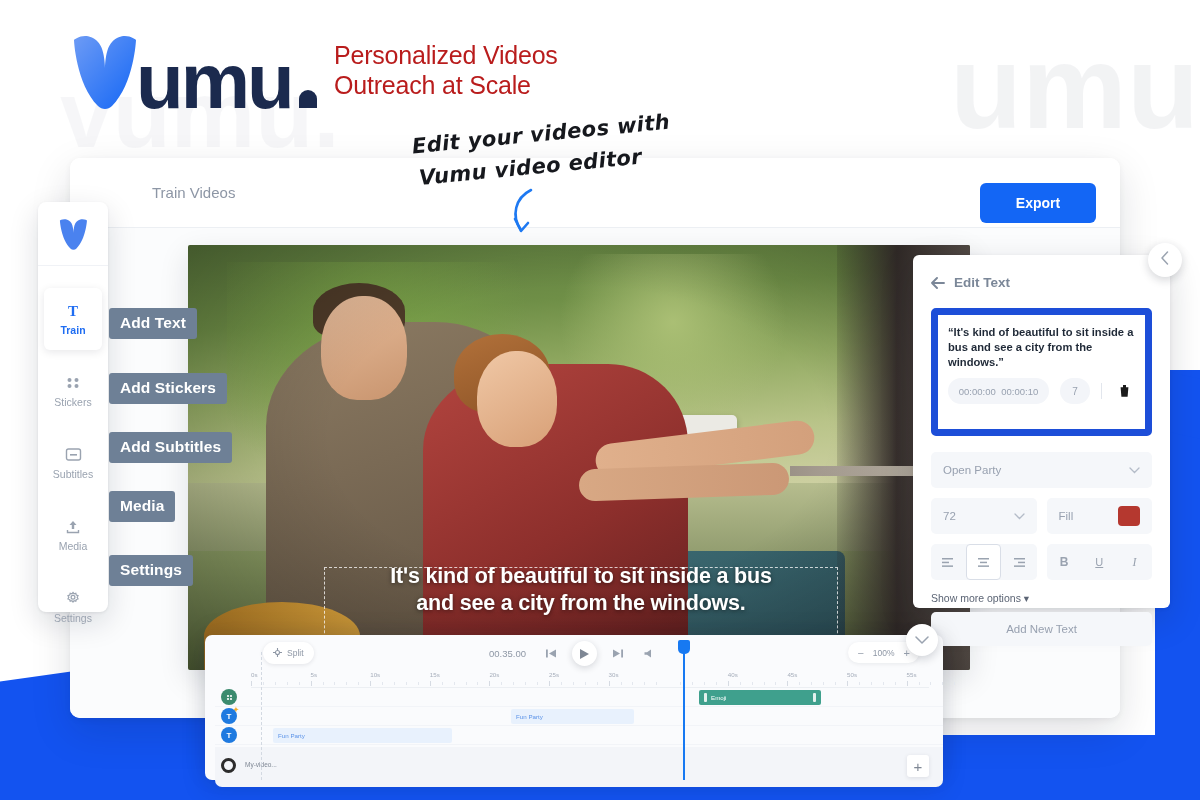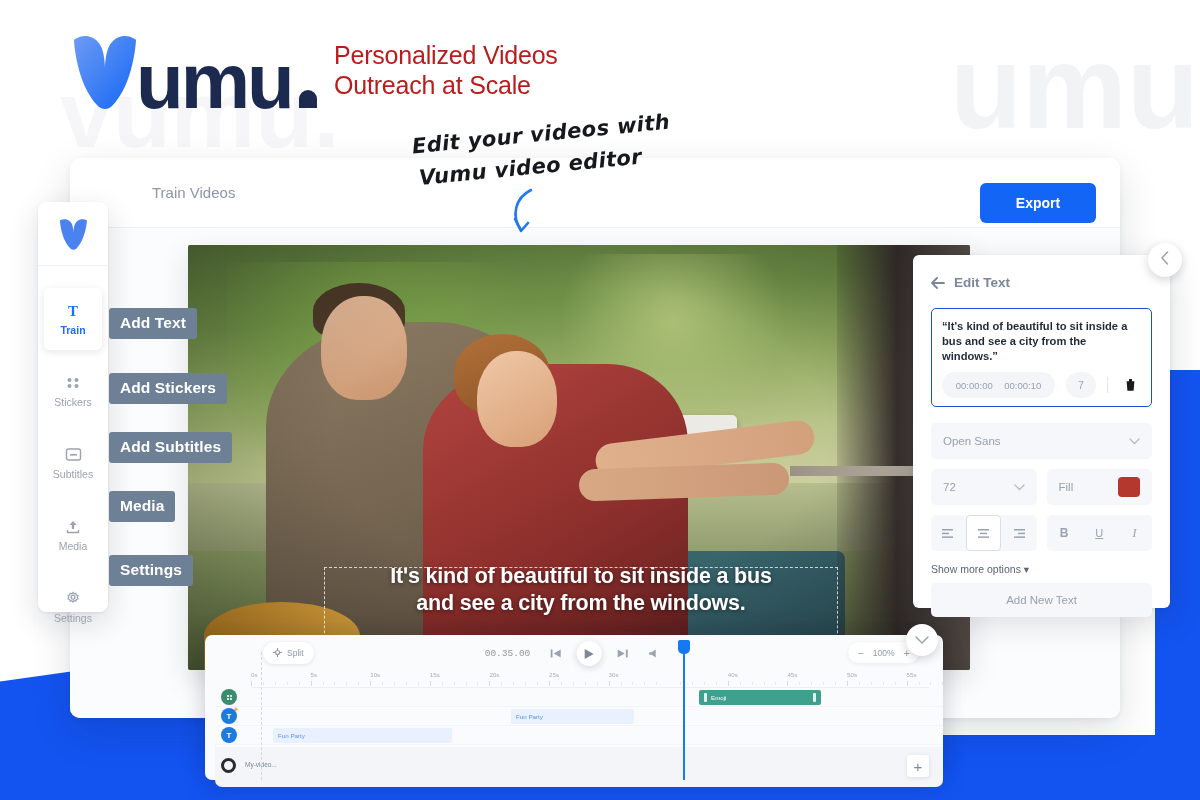--- a/index.html
+++ b/index.html
@@ -219,21 +219,21 @@
   
   .panel{
     position:absolute; left:913px; top:255px; width:257px; height:353px;
     background:#fff; border-radius:6px; z-index:38;
     box-shadow:0 12px 34px rgba(16,24,40,.16), 0 1px 4px rgba(16,24,40,.07);
     padding:20px 18px;
   }
   .panel-hdr{ display:flex; align-items:center; gap:9px; margin-bottom:18px; }
   .panel-hdr .ttl{ font-size:13.5px; font-weight:700; color:#7b8798; }
   .txt-card{
-    border:1px solid #1d4ed8; border-radius:5px; padding:10px 10px 8px;
+    border:7px solid #1d4ed8; border-radius:5px; padding:10px 10px 25px;
   }
   .txt-card .quote{
     font-size:11.2px; line-height:15px; color:#1f2937; font-weight:600; margin-bottom:8px;
   }
   .txt-meta{ display:flex; align-items:center; gap:4px; }
   .tm-times{
     background:#f3f5f9; border-radius:13px; height:26px; flex:1;
     display:flex; align-items:center; justify-content:space-around;
     font-size:9.5px; color:#98a1b0; padding:0 8px;
   }
@@ -287,21 +287,21 @@
     box-shadow:0 -4px 22px rgba(16,24,40,.10), 0 10px 26px rgba(16,24,40,.12);
   }
   .tl-bar{ position:relative; height:36px; }
   .split-pill{
     position:absolute; left:58px; top:7px; height:22px; background:#fff;
     border-radius:11px; display:flex; align-items:center; gap:5px; padding:0 10px;
     font-size:8.5px; color:#8e97a5; box-shadow:0 1px 4px rgba(16,24,40,.10); cursor:pointer;
   }
   .tl-center{
     position:absolute; left:50%; top:6px; transform:translateX(-50%);
-    display:flex; align-items:center; gap:11px;font-family:Liberation Mono, monospace;
+    display:flex; align-items:center; gap:11px;
   }
   .tl-time{ font-size:9.5px; color:#8e97a5; margin-right:4px; }
   .tc-btn{ width:20px; height:20px; display:flex; align-items:center; justify-content:center;
     color:#9aa3b0; cursor:pointer; }
   .tc-play{
     width:25px; height:25px; border-radius:50%; background:#fff;
     box-shadow:0 2px 7px rgba(16,24,40,.16);
     display:flex; align-items:center; justify-content:center; color:#7e8794; cursor:pointer;
   }
   .tl-zoom{
@@ -536,21 +536,21 @@
       <div class="tm-div"></div>
       <div class="tm-trash">
         <svg width="13" height="14" viewBox="0 0 13 14">
             <path d="M1.5 3.2 h10 M5 1 h3 v2.2 h-3z M2.6 3.2 l.8 9.5 h6.2 l.8-9.5z" fill="#1b1b1b"></path>
           </svg>
       </div>
     </div>
   </div>
 
   <div class="fld">
-    <span>Open Sans</span>
+    <span>Open Party</span>
     <span class="caret">
       <svg width="11" height="7" viewBox="0 0 11 7">
           <path d="M1 1 L5.5 5.5 L10 1" stroke="currentColor" stroke-width="1.3" fill="none" stroke-linecap="round"></path>
         </svg>
     </span>
   </div>
 
   <div class="row2">
     <div class="fld">
       <span>72</span>

